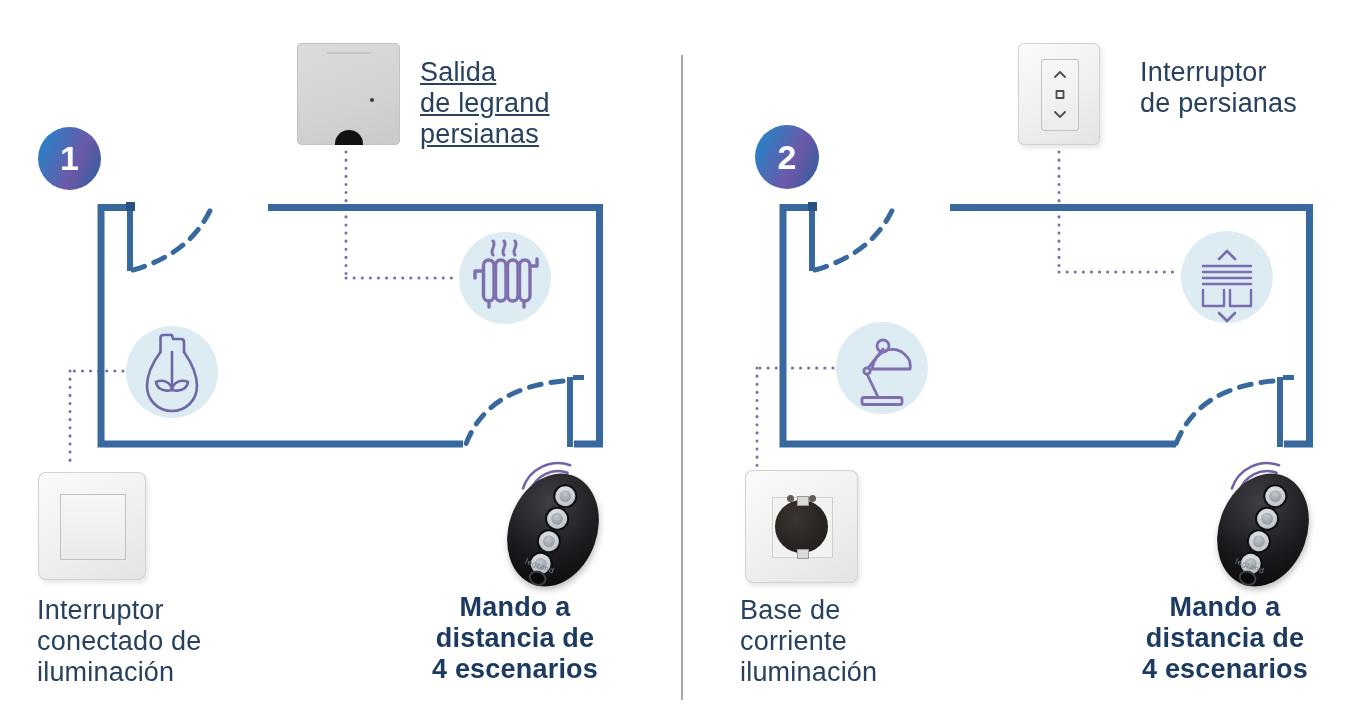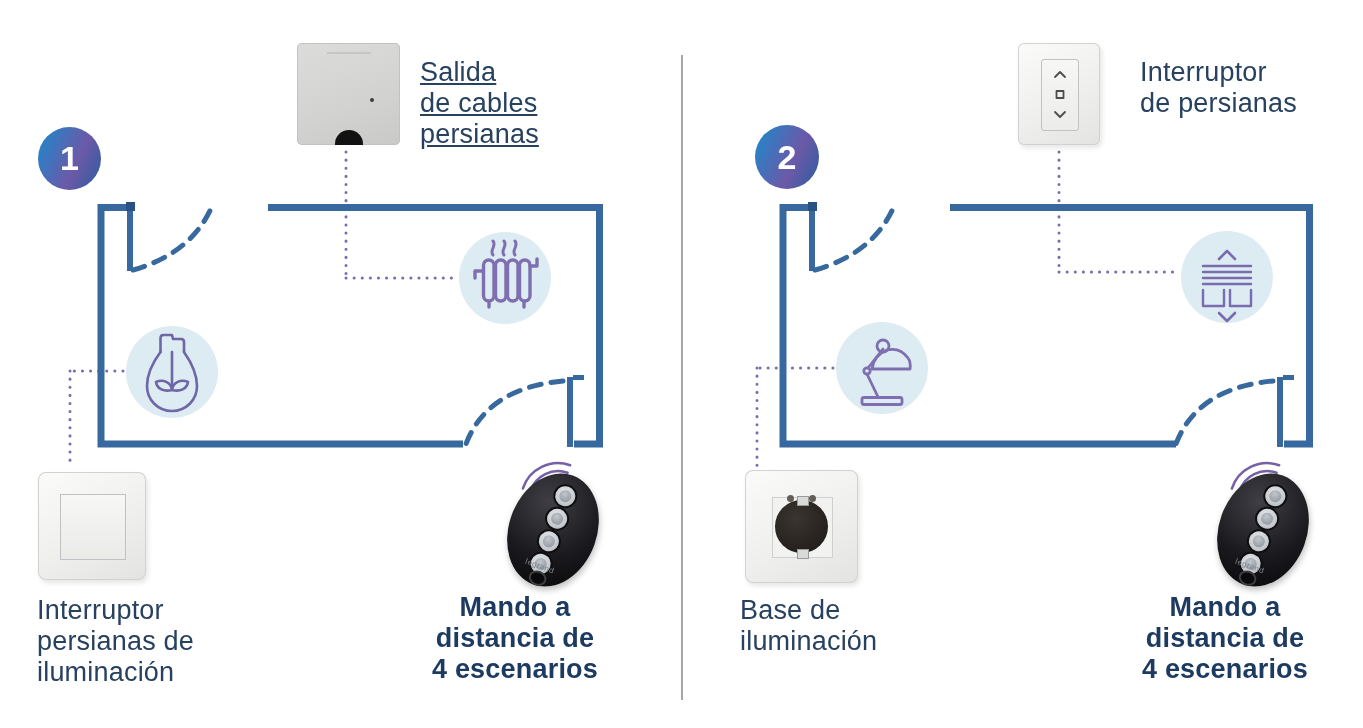--- a/index.html
+++ b/index.html
@@ -119,30 +119,30 @@
       <span>1</span>
     </div>
 
     <div class="cable-outlet" style="left:297px;top:43px;width:103px;height:102px;">
       <div class="cable-seam"></div>
       <div class="cable-dot"></div>
       <div class="cable-notch"></div>
     </div>
     <div class="label" style="left:420px;top:57px;text-decoration:underline;">
       <span>Salida</span>
-      <span>de cables</span>
+      <span>de legrand</span>
       <span>persianas</span>
     </div>
 
     <div class="plate" style="left:38px;top:472px;width:108px;height:108px;">
       <div class="rocker"></div>
     </div>
     <div class="label" style="left:37px;top:595px;">
       <span>Interruptor</span>
-      <span>persianas de</span>
+      <span>conectado de</span>
       <span>iluminación</span>
     </div>
 
     <div class="remote" style="left:509px;top:472px;">
       <div class="rbtn" style="top:12px;">
           <i></i>
         </div>
       <div class="rbtn" style="top:36px;">
           <i></i>
         </div>
@@ -241,20 +241,21 @@
     <div class="plate" style="left:63px;top:470px;width:113px;height:113px;">
       <div class="socket-square"></div>
       <div class="socket-circle"></div>
       <div class="socket-hole" style="left:42px;"></div>
       <div class="socket-hole" style="left:64px;"></div>
       <div class="socket-clip" style="top:26px;"></div>
       <div class="socket-clip" style="top:79px;"></div>
     </div>
     <div class="label" style="left:58px;top:595px;">
       <span>Base de</span>
+      <span>corriente</span>
       <span>iluminación</span>
     </div>
 
     <div class="remote" style="left:537px;top:472px;">
       <div class="rbtn" style="top:12px;">
           <i></i>
         </div>
       <div class="rbtn" style="top:36px;">
           <i></i>
         </div>

